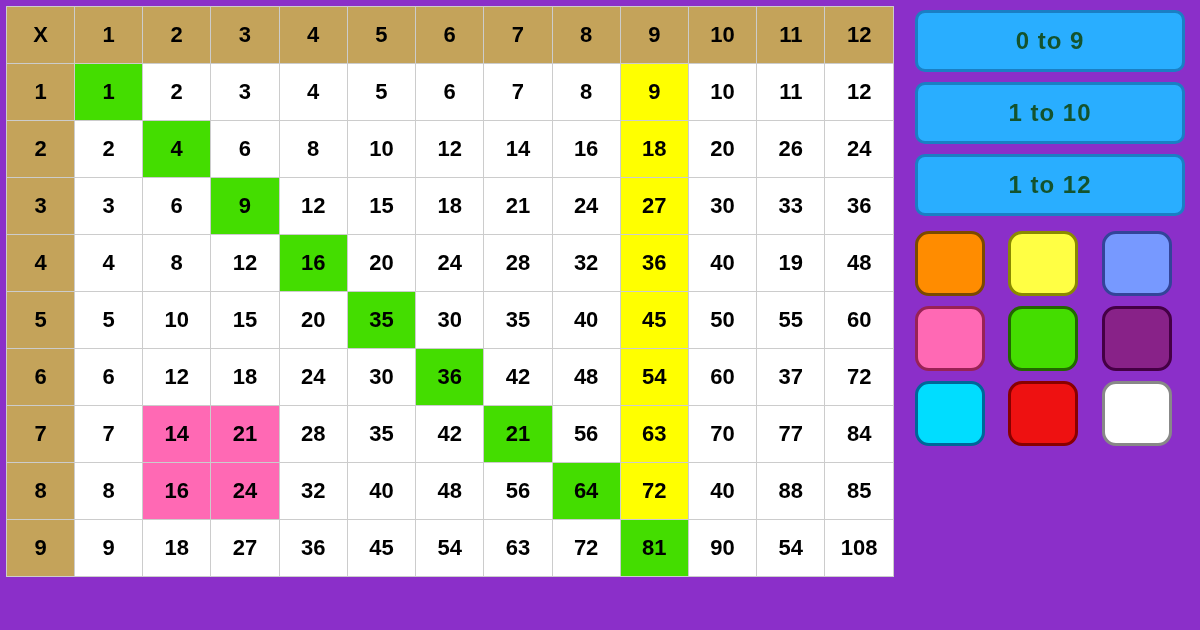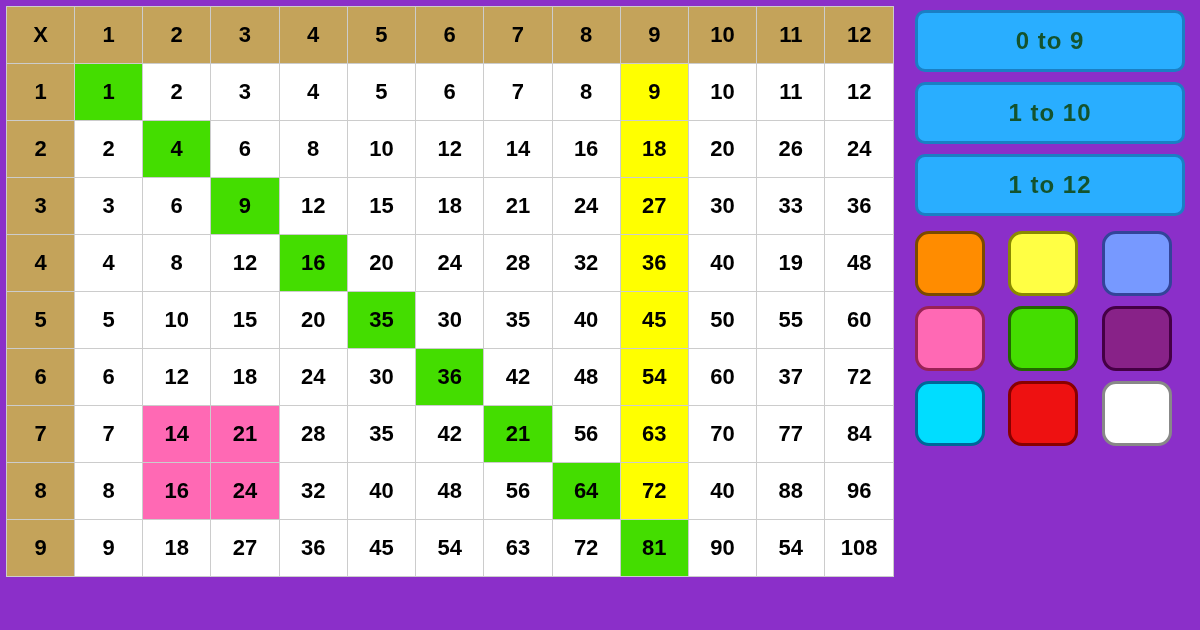--- a/index.html
+++ b/index.html
@@ -234,21 +234,21 @@
           <td class="pink-cell">16</td>
           <td class="pink-cell">24</td>
           <td class="white-cell">32</td>
           <td class="white-cell">40</td>
           <td class="white-cell">48</td>
           <td class="white-cell">56</td>
           <td class="green-cell">64</td>
           <td class="yellow-cell">72</td>
           <td class="white-cell">40</td>
           <td class="white-cell">88</td>
-          <td class="white-cell">96</td>
+          <td class="white-cell">85</td>
         </tr>
         <tr>
           <td class="header-cell">9</td>
           <td class="white-cell">9</td>
           <td class="white-cell">18</td>
           <td class="white-cell">27</td>
           <td class="white-cell">36</td>
           <td class="white-cell">45</td>
           <td class="white-cell">54</td>
           <td class="white-cell">63</td>

